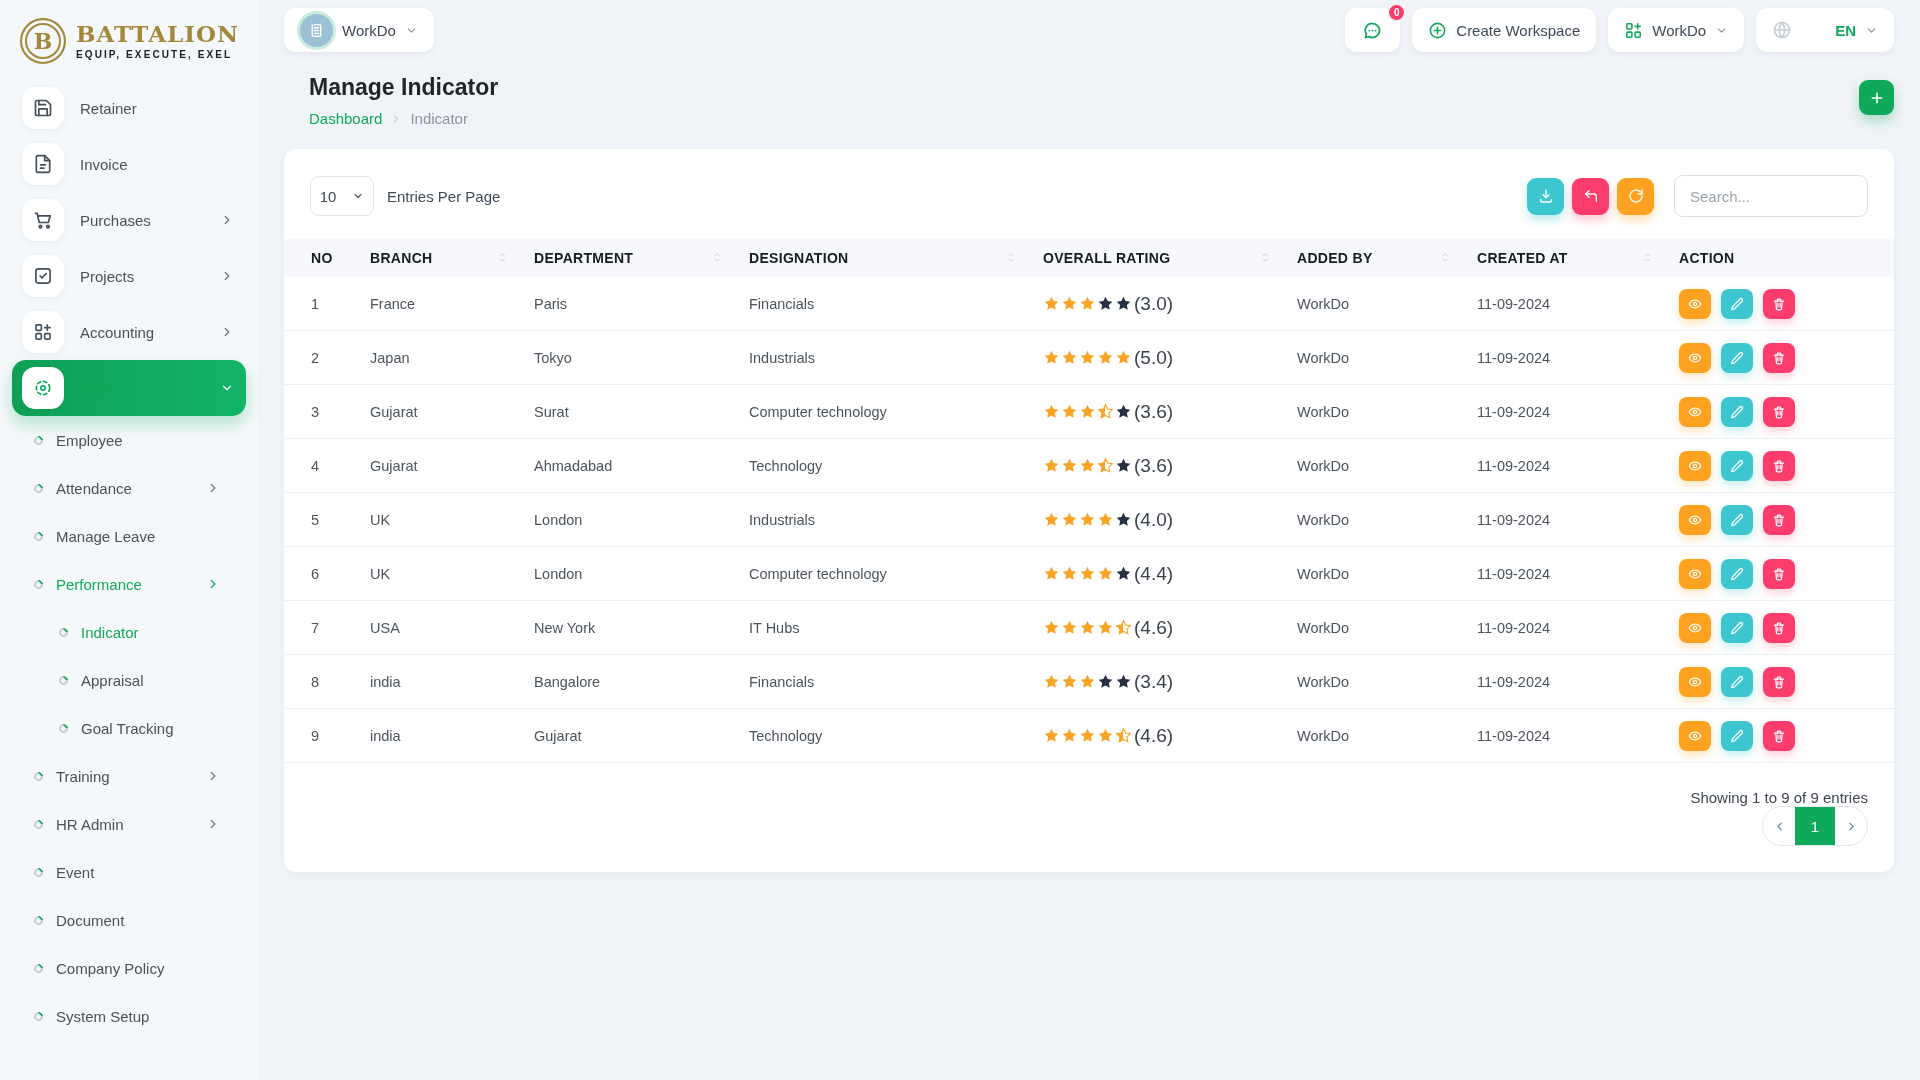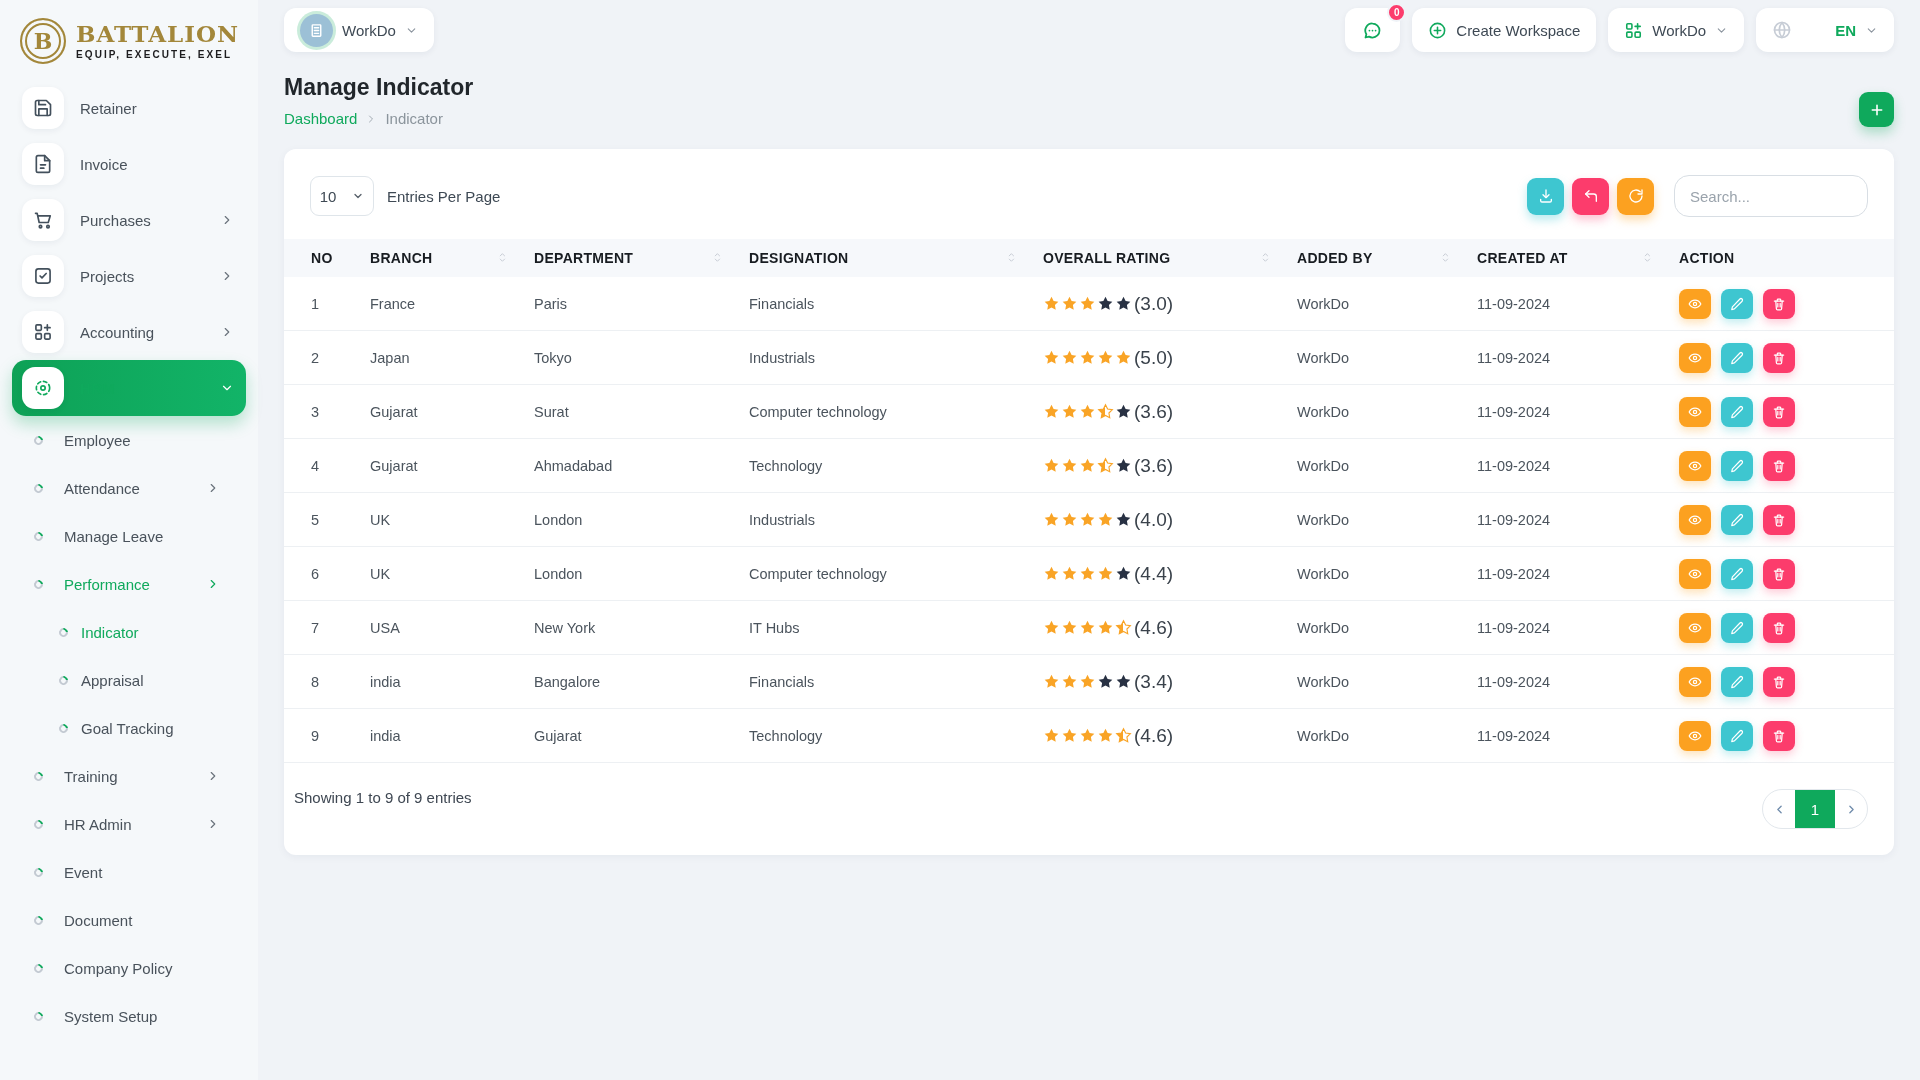--- a/index.html
+++ b/index.html
@@ -27,21 +27,21 @@
   .nav-item{display:flex;align-items:center;cursor:pointer;color:#49525b;}
   .nav-item.top{height:56px;padding:0 12px 0 10px;border-radius:14px;gap:16px;}
   .icon-box{width:42px;height:42px;border-radius:13px;background:#fff;box-shadow:var(--pill-shadow);display:flex;align-items:center;justify-content:center;color:#43505c;flex:0 0 auto;}
   .icon-box svg{width:20px;height:20px;}
   .nav-label{font-size:15px;}
   .nav-item.top.active{background:linear-gradient(92deg,#0EA156,#12B468);box-shadow:0 8px 16px rgba(16,169,92,.28);color:#fff;}
   .nav-item.top.active .nav-label{font-weight:700;letter-spacing:.3px;}
   .nav-item.top.active .icon-box{color:var(--green);}
   .nav-chevron{margin-left:auto;width:14px;height:14px;color:#6a737c;flex:0 0 auto;}
   .nav-item.top.active .nav-chevron{color:#fff;}
-  .nav-item.sub{height:48px;padding:0 22px 0 22px;gap:21px;}
+  .nav-item.sub{height:48px;padding:0 22px 0 22px;gap:13px;}
   .nav-item.subsub{height:48px;padding:0 22px 0 47px;gap:13px;}
   .bullet{width:9px;height:9px;border-radius:50%;border:2px solid #c3cad2;border-top-color:var(--green);transform:rotate(40deg);flex:0 0 auto;}
   .nav-item.active .nav-label{color:var(--green);}
   .nav-item.sub .nav-chevron,.nav-item.subsub .nav-chevron{margin-right:4px;}
   .nav-item.active .nav-chevron{color:var(--green);}
 
   
   .topbar{position:absolute;left:258px;right:0;top:0;height:60px;display:flex;align-items:center;justify-content:space-between;padding:0 26px;}
   .pill{height:44px;background:#fff;border-radius:12px;box-shadow:var(--pill-shadow);display:flex;align-items:center;gap:9px;padding:0 16px;font-size:15px;color:#3e4954;cursor:pointer;}
   .ws-avatar{width:33px;height:33px;border-radius:50%;background:#9cc0d6;display:flex;align-items:center;justify-content:center;color:#fff;box-shadow:0 0 0 3px var(--green-soft);}
@@ -52,42 +52,42 @@
   .chat-pill svg{width:21px;height:21px;color:var(--green);}
   .badge{position:absolute;top:-5px;right:-6px;min-width:19px;height:19px;border-radius:10px;background:var(--badge-red);color:#fff;font-size:10px;font-weight:700;display:flex;align-items:center;justify-content:center;border:2px solid #f0f3f7;}
   .green-ic{color:var(--green);}
   .green-ic svg{width:19px;height:19px;}
   .globe-ic{color:#c7cdd6;}
   .globe-ic svg{width:20px;height:20px;}
   .lang-code{color:var(--green);font-weight:600;margin-left:34px;}
 
   
   .main{position:absolute;left:258px;right:0;top:60px;bottom:0;padding:14px 26px 0 26px;}
-  .page-head{display:flex;align-items:flex-end;justify-content:space-between;}
+  .page-head{display:flex;align-items:flex-start;justify-content:space-between;margin-left:25px;}
   .page-title{font-size:23px;font-weight:700;color:var(--txt-dark);}
   .breadcrumb{display:flex;align-items:center;gap:8px;margin-top:9px;font-size:15px;}
   .breadcrumb a{color:var(--green);text-decoration:none;cursor:pointer;}
   .breadcrumb svg{width:12px;height:12px;color:#a2aab2;}
   .breadcrumb .crumb-current{color:var(--muted);}
   .add-btn{width:35px;height:35px;margin-top:6px;border:none;border-radius:9px;background:var(--green);color:#fff;display:flex;align-items:center;justify-content:center;cursor:pointer;box-shadow:0 6px 12px rgba(16,169,92,.3);}
   .add-btn svg{width:16px;height:16px;stroke-width:2.4;}
 
   .card{margin-top:22px;background:#fff;border-radius:12px;box-shadow:0 2px 8px rgba(20,40,70,.05);padding:26px 0 26px 0;}
   .card-controls{display:flex;align-items:center;justify-content:space-between;padding:0 26px;margin-bottom:22px;}
   .controls-left{display:flex;align-items:center;gap:13px;}
   .select{width:64px;height:40px;border:1px solid #dfe5ea;border-radius:9px;display:flex;align-items:center;justify-content:center;gap:16px;font-size:15px;color:#3e4954;cursor:pointer;}
   .select svg{width:12px;height:12px;color:#57606a;stroke-width:2.6;}
   .entries-label{font-size:15px;color:#3e4954;}
   .controls-right{display:flex;align-items:center;gap:8px;}
   .sq{width:37px;height:37px;border:none;border-radius:9px;color:#fff;display:flex;align-items:center;justify-content:center;cursor:pointer;}
   .sq svg{width:16px;height:16px;}
   .sq.teal{background:var(--teal);box-shadow:0 5px 10px rgba(62,198,208,.35);}
   .sq.pink{background:var(--pink);box-shadow:0 5px 10px rgba(252,60,108,.3);}
   .sq.orange{background:var(--orange);box-shadow:0 5px 10px rgba(252,161,32,.35);}
-  .search{width:194px;height:42px;margin-left:12px;border:1px solid #d8dee4;border-radius:15px;padding:0 15px;font-size:15px;color:#3e4954;outline:none;background:#fff;}
+  .search{width:194px;height:42px;margin-left:12px;border:1px solid #d8dee4;border-radius:9px;padding:0 15px;font-size:15px;color:#3e4954;outline:none;background:#fff;}
   .search::placeholder{color:#9aa3ac;}
 
   table{width:100%;border-collapse:collapse;}
   thead th{background:#f6f8fb;height:38px;text-align:left;font-size:14px;font-weight:700;color:#181c21;letter-spacing:.3px;position:relative;}
   thead th .sort-icon{position:absolute;right:24px;top:50%;transform:translateY(-50%);width:13px;height:15px;color:#c6ccd4;stroke-width:1.8;}
   th,td{padding:0 10px 0 0;}
   th:first-child,td:first-child{padding-left:27px;}
   col.c-no{width:86px;} col.c-branch{width:164px;} col.c-dept{width:215px;} col.c-desig{width:294px;}
   col.c-rating{width:254px;} col.c-added{width:180px;} col.c-created{width:202px;} col.c-action{width:auto;}
   tbody td{height:53px;border-bottom:1px solid var(--line);font-size:14.5px;color:var(--txt);}
@@ -96,21 +96,21 @@
   .star.full path{fill:var(--star-orange);}
   .star.empty path{fill:var(--star-dark);}
   .star.half path{stroke:var(--star-orange);stroke-width:1.6;}
   .rating-label{font-size:19px;color:#3a424b;margin-left:1px;}
   .act{width:32px;height:30px;border:none;border-radius:8px;color:#fff;display:inline-flex;align-items:center;justify-content:center;margin-right:10px;cursor:pointer;vertical-align:middle;}
   .act svg{width:14px;height:14px;stroke-width:2.1;}
   .act.view{background:var(--orange);box-shadow:0 4px 8px rgba(252,161,32,.3);}
   .act.edit{background:var(--teal);box-shadow:0 4px 8px rgba(62,198,208,.3);}
   .act.del{background:var(--pink);box-shadow:0 4px 8px rgba(252,60,108,.25);}
 
-  .card-footer{display:flex;align-items:flex-start;justify-content:space-between;padding:26px 26px 0 10px;}
+  .card-footer{display:flex;align-items:flex-end;justify-content:space-between;padding:26px 26px 0 40px;flex-direction:column;}
   .showing{font-size:15px;color:#3e4752;}
   .pagination{display:flex;align-items:center;height:40px;border:1px solid #e2e7ec;border-radius:20px;background:#fff;overflow:hidden;}
   .page-btn{width:32px;height:40px;border:none;background:transparent;display:flex;align-items:center;justify-content:center;color:#6f8bab;cursor:pointer;}
   .page-btn svg{width:13px;height:13px;stroke-width:2.4;}
   .page-current{width:40px;height:40px;background:var(--green);color:#fff;font-size:15px;display:flex;align-items:center;justify-content:center;cursor:pointer;}
 </style>
 </head>
 <body>
 
 <svg width="0" height="0" style="position:absolute" aria-hidden="true">

